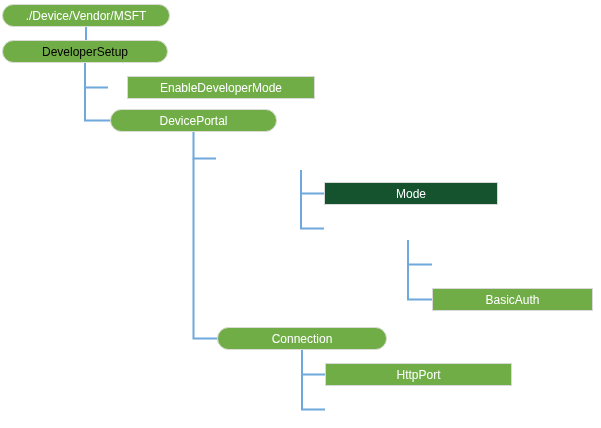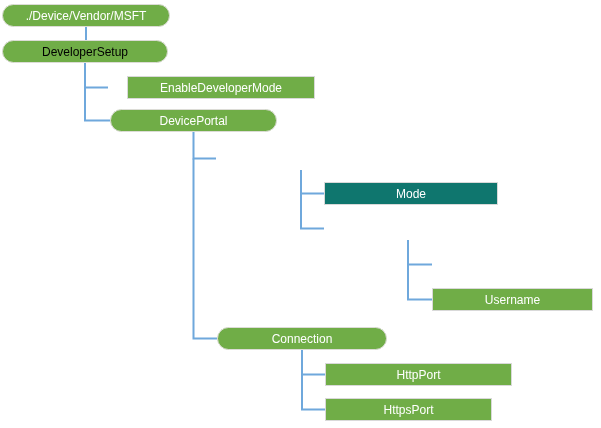--- a/index.html
+++ b/index.html
@@ -65,28 +65,25 @@
     </div>
     <div class="tree-node pill" style="left: 2px; top: 40px; width: 166px; height: 23px; background: rgb(112, 173, 71); color: #000000;">
       <span>DeveloperSetup</span>
     </div>
     <div class="tree-node rect" style="left: 108px; top: 76px; width: 188px; height: 23px; background: rgb(112, 173, 71); color: rgb(255, 255, 255); margin-left: 19px;">
       <span>EnableDeveloperMode</span>
     </div>
     <div class="tree-node pill" style="left: 110px; top: 109px; width: 167px; height: 23px; background: rgb(112, 173, 71); color: rgb(255, 255, 255);">
       <span>DevicePortal</span>
     </div>
-    <div class="tree-node rect" style="left: 324px; top: 182px; width: 174px; height: 23px; background: #0f766e; color: rgb(255, 255, 255);">
+    <div class="tree-node rect" style="left: 324px; top: 182px; width: 174px; height: 23px; background: #14532d; color: rgb(255, 255, 255);">
       <span>Mode</span>
     </div>
     <div class="tree-node rect" style="left: 432px; top: 288px; width: 161px; height: 23px; background: rgb(112, 173, 71); color: rgb(255, 255, 255);">
-      <span>Username</span>
+      <span>BasicAuth</span>
     </div>
     <div class="tree-node pill" style="left: 217px; top: 327px; width: 170px; height: 23px; background: rgb(112, 173, 71); color: rgb(255, 255, 255);">
       <span>Connection</span>
     </div>
     <div class="tree-node rect" style="left: 325px; top: 363px; width: 187px; height: 23px; background: rgb(112, 173, 71); color: rgb(255, 255, 255);">
       <span>HttpPort</span>
     </div>
-    <div class="tree-node rect" style="left: 325px; top: 398px; width: 167px; height: 23px; background: rgb(112, 173, 71); color: rgb(255, 255, 255);">
-      <span>HttpsPort</span>
-    </div>
   </div>
 
 </body></html>

